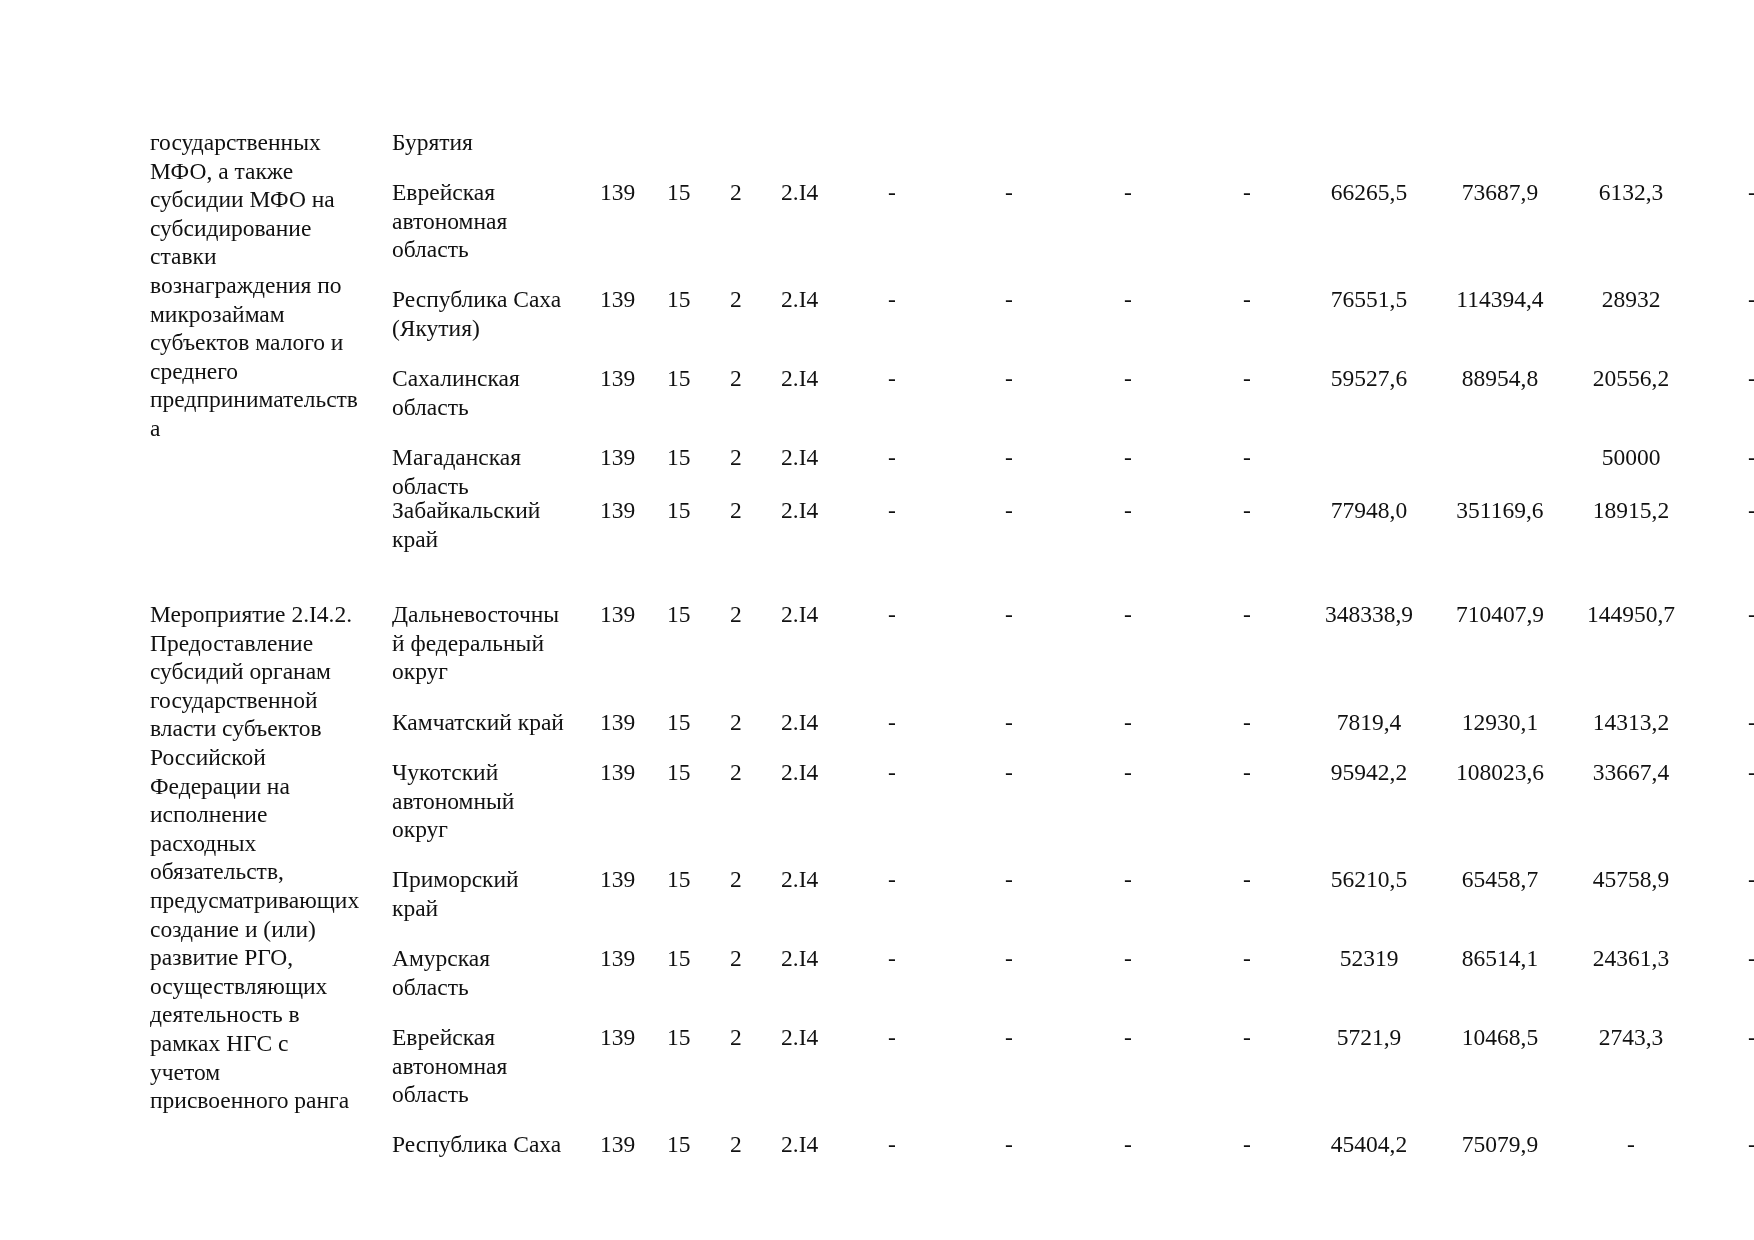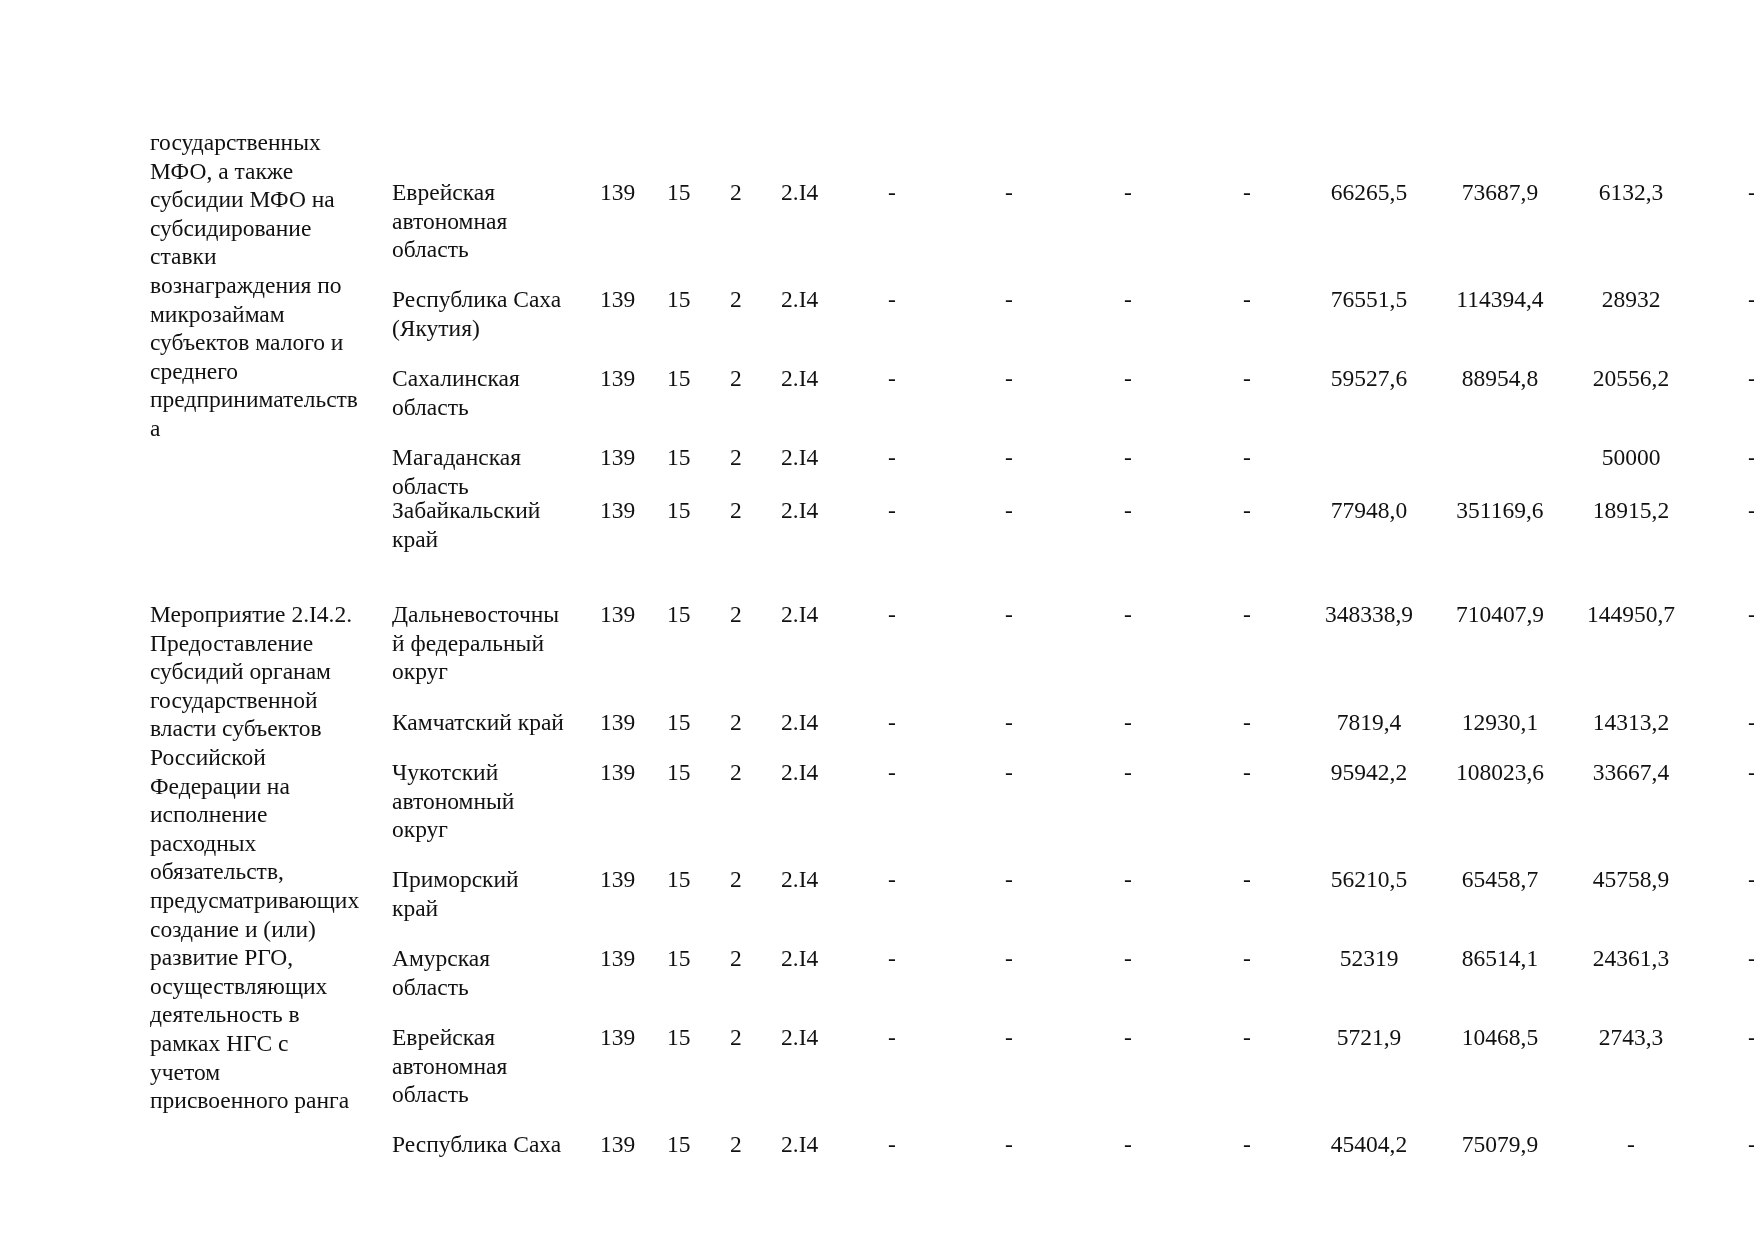--- a/index.html
+++ b/index.html
@@ -58,20 +58,23 @@
 обязательств,
 предусматривающих
 создание и (или)
 развитие РГО,
 осуществляющих
 деятельность в
 рамках НГС с
 учетом
 присвоенного ранга</div>
 
+  <div class="row" style="top:128px;">
+    <span class="cell region">Бурятия</span>
+  </div>
 
   <div class="row" style="top:178px;">
     <span class="cell region">Еврейская
 автономная
 область</span>
     <span class="cell c-code1">139</span>
     <span class="cell c-code2">15</span>
     <span class="cell c-code3">2</span>
     <span class="cell c-code4">2.I4</span>
     <span class="cell num d1">-</span>

